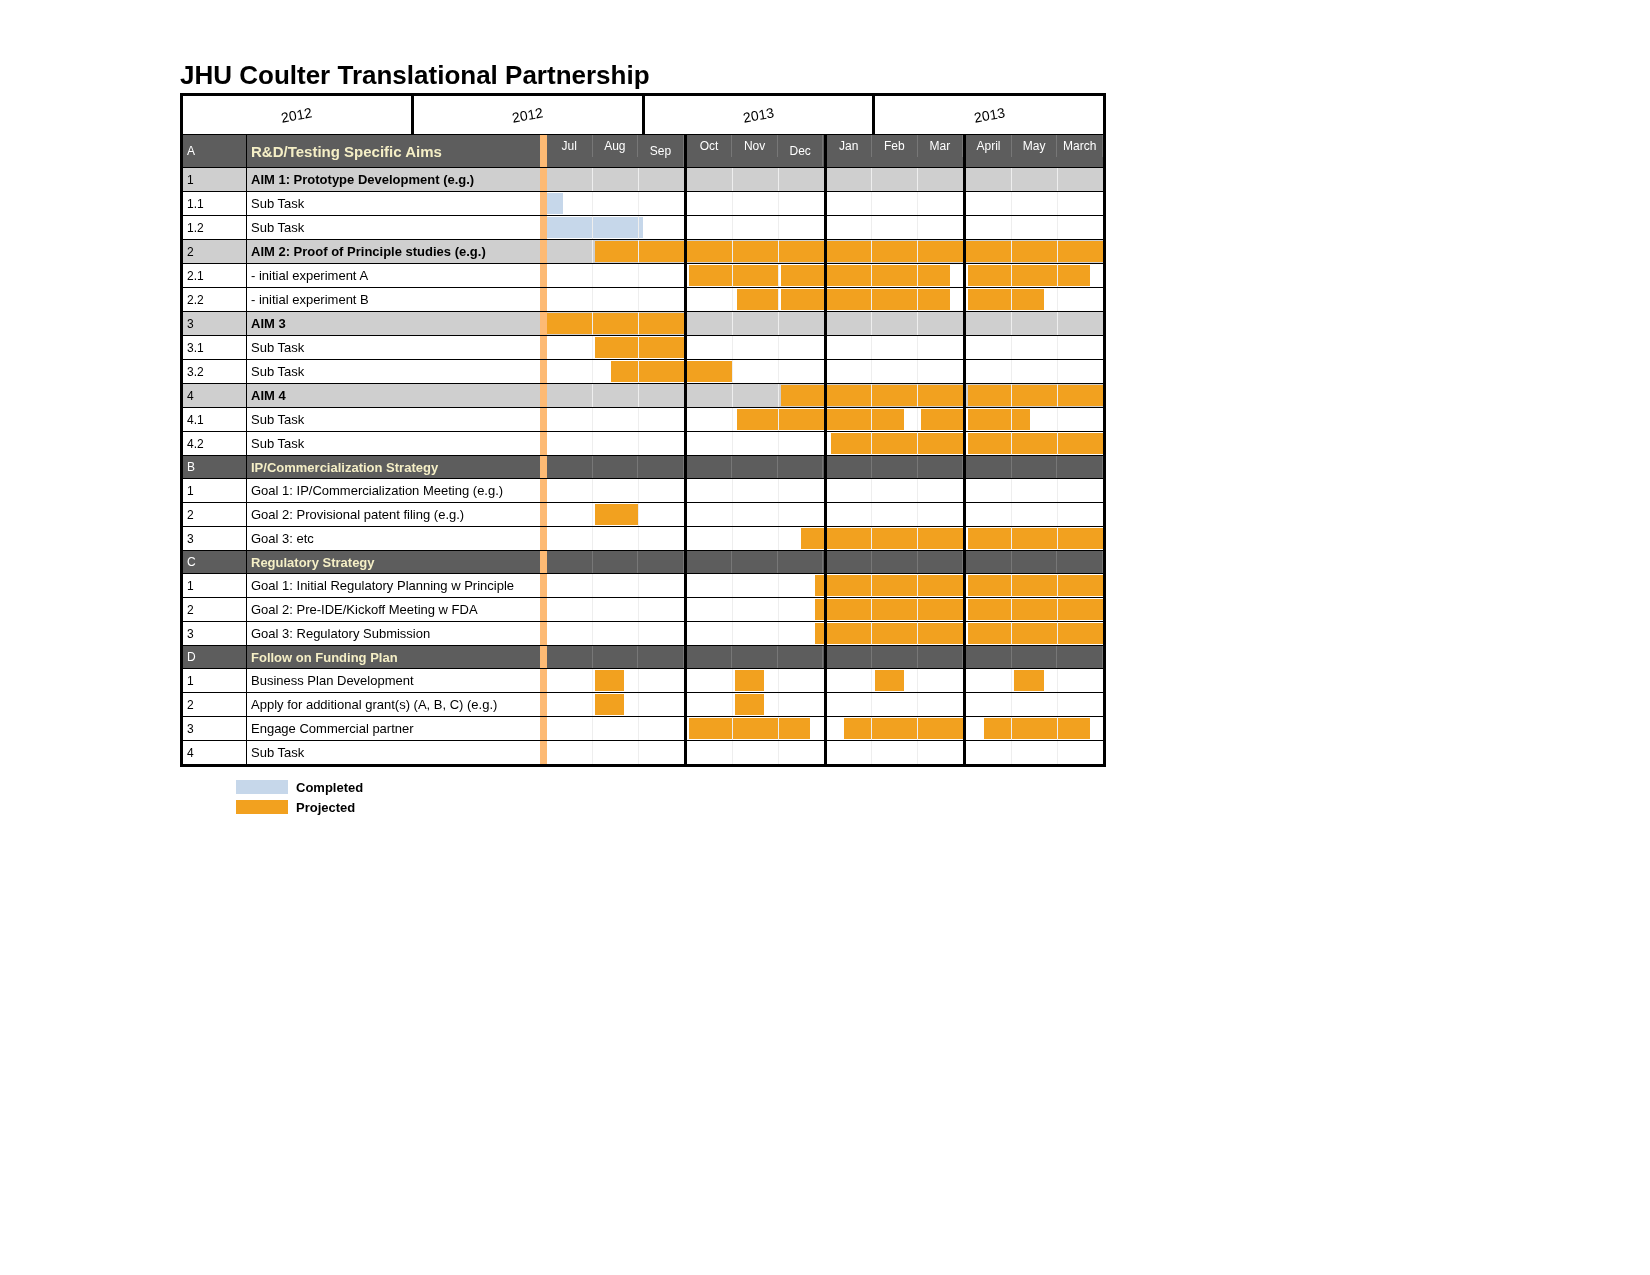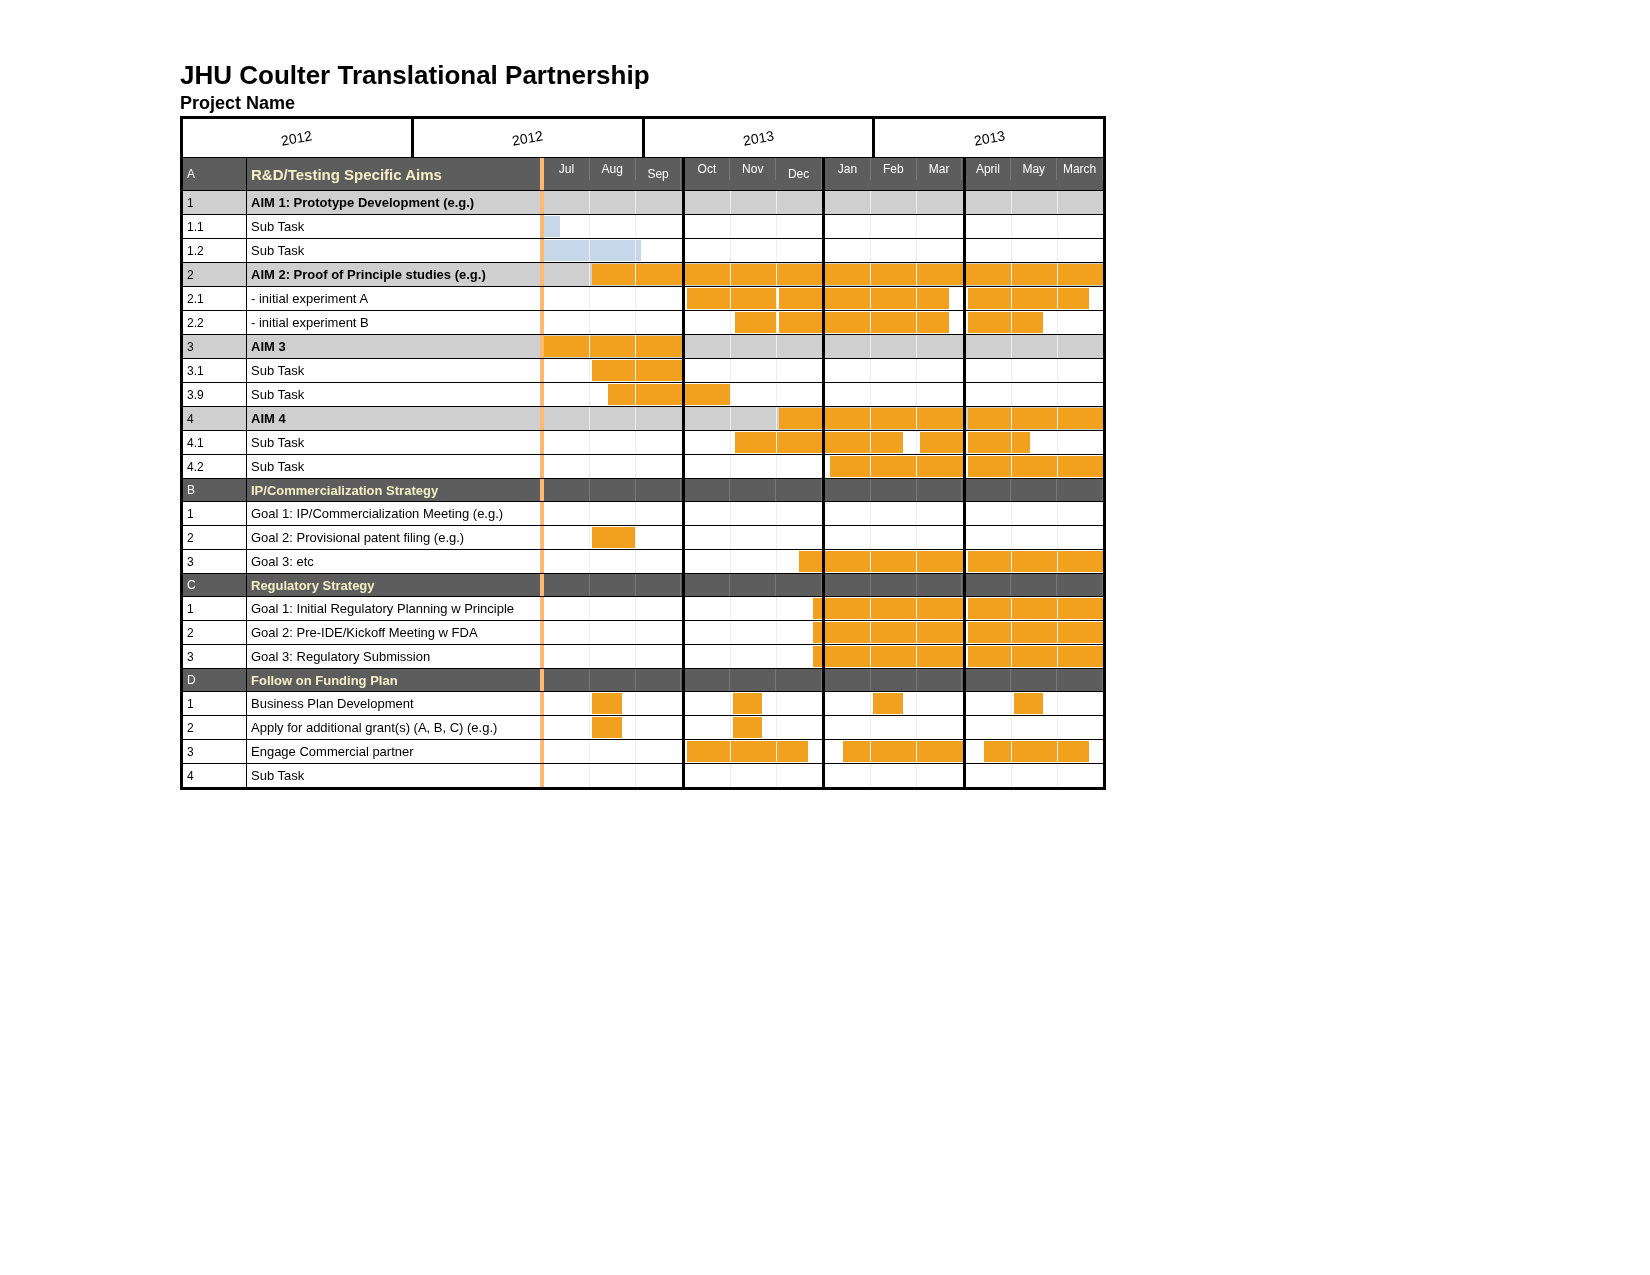--- a/index.html
+++ b/index.html
@@ -51,21 +51,21 @@
   .col-id {
     width: 55px;
     border-right: 1px solid #000;
     padding: 3px 4px;
     font-size: 12px;
     display: flex;
     align-items: center;
   }
   .col-label {
     width: 285px;
-    border-right: 4px solid #fdba74;     
+    border-right: 7px solid #fdba74;     
     padding: 3px 4px;
     font-size: 13px;
     display: flex;
     align-items: center;
   }
 
   
   .col-timeline {
     flex: 1 1 auto;
     display: flex;
@@ -151,21 +151,20 @@
   .legend .item { display:flex; align-items:center; height:20px; }
   .legend .swatch { width:52px; height:14px; margin-right:8px; }
   .legend .swatch.completed { background:#c6d7ea; }
   .legend .swatch.projected { background:#f2a11f; }
 </style>
 </head>
 <body>
 
 <div class="page">
   <h1 class="title">JHU Coulter Translational Partnership</h1>
-  <div class="subtitle">Project Name</div>
 
   <div class="gantt" id="gantt">
       <div class="row header-years">
         <div class="col-timeline">
           <div class="quarter">
             <span class="year-lbl">2012</span>
           </div>
           <div class="quarter">
             <span class="year-lbl">2012</span>
           </div>
@@ -477,21 +476,21 @@
             <div class="month"></div>
           </div>
           <div class="quarter">
             <div class="month"></div>
             <div class="month"></div>
             <div class="month"></div>
           </div>
         </div>
       </div>
       <div class="row task">
-        <div class="col-id">3.9</div>
+        <div class="col-id">3.2</div>
         <div class="col-label">Sub Task</div>
         <div class="col-timeline">
           <div class="quarter">
             <div class="month"></div>
             <div class="month">
               <div class="bar projected" style="left: 40%; right: 0%;"></div>
             </div>
             <div class="month">
               <div class="bar projected" style="left: 0%; right: 0%;"></div>
             </div>
@@ -1054,13 +1053,23 @@
           </div>
           <div class="quarter">
             <div class="month"></div>
             <div class="month"></div>
             <div class="month"></div>
           </div>
         </div>
       </div>
     </div>
 
+  <div class="legend">
+    <div class="item">
+        <div class="swatch completed"></div>
+      <span>Completed</span>
+      </div>
+    <div class="item">
+        <div class="swatch projected"></div>
+      <span>Projected</span>
+      </div>
+  </div>
 </div>
 
 </body></html>

